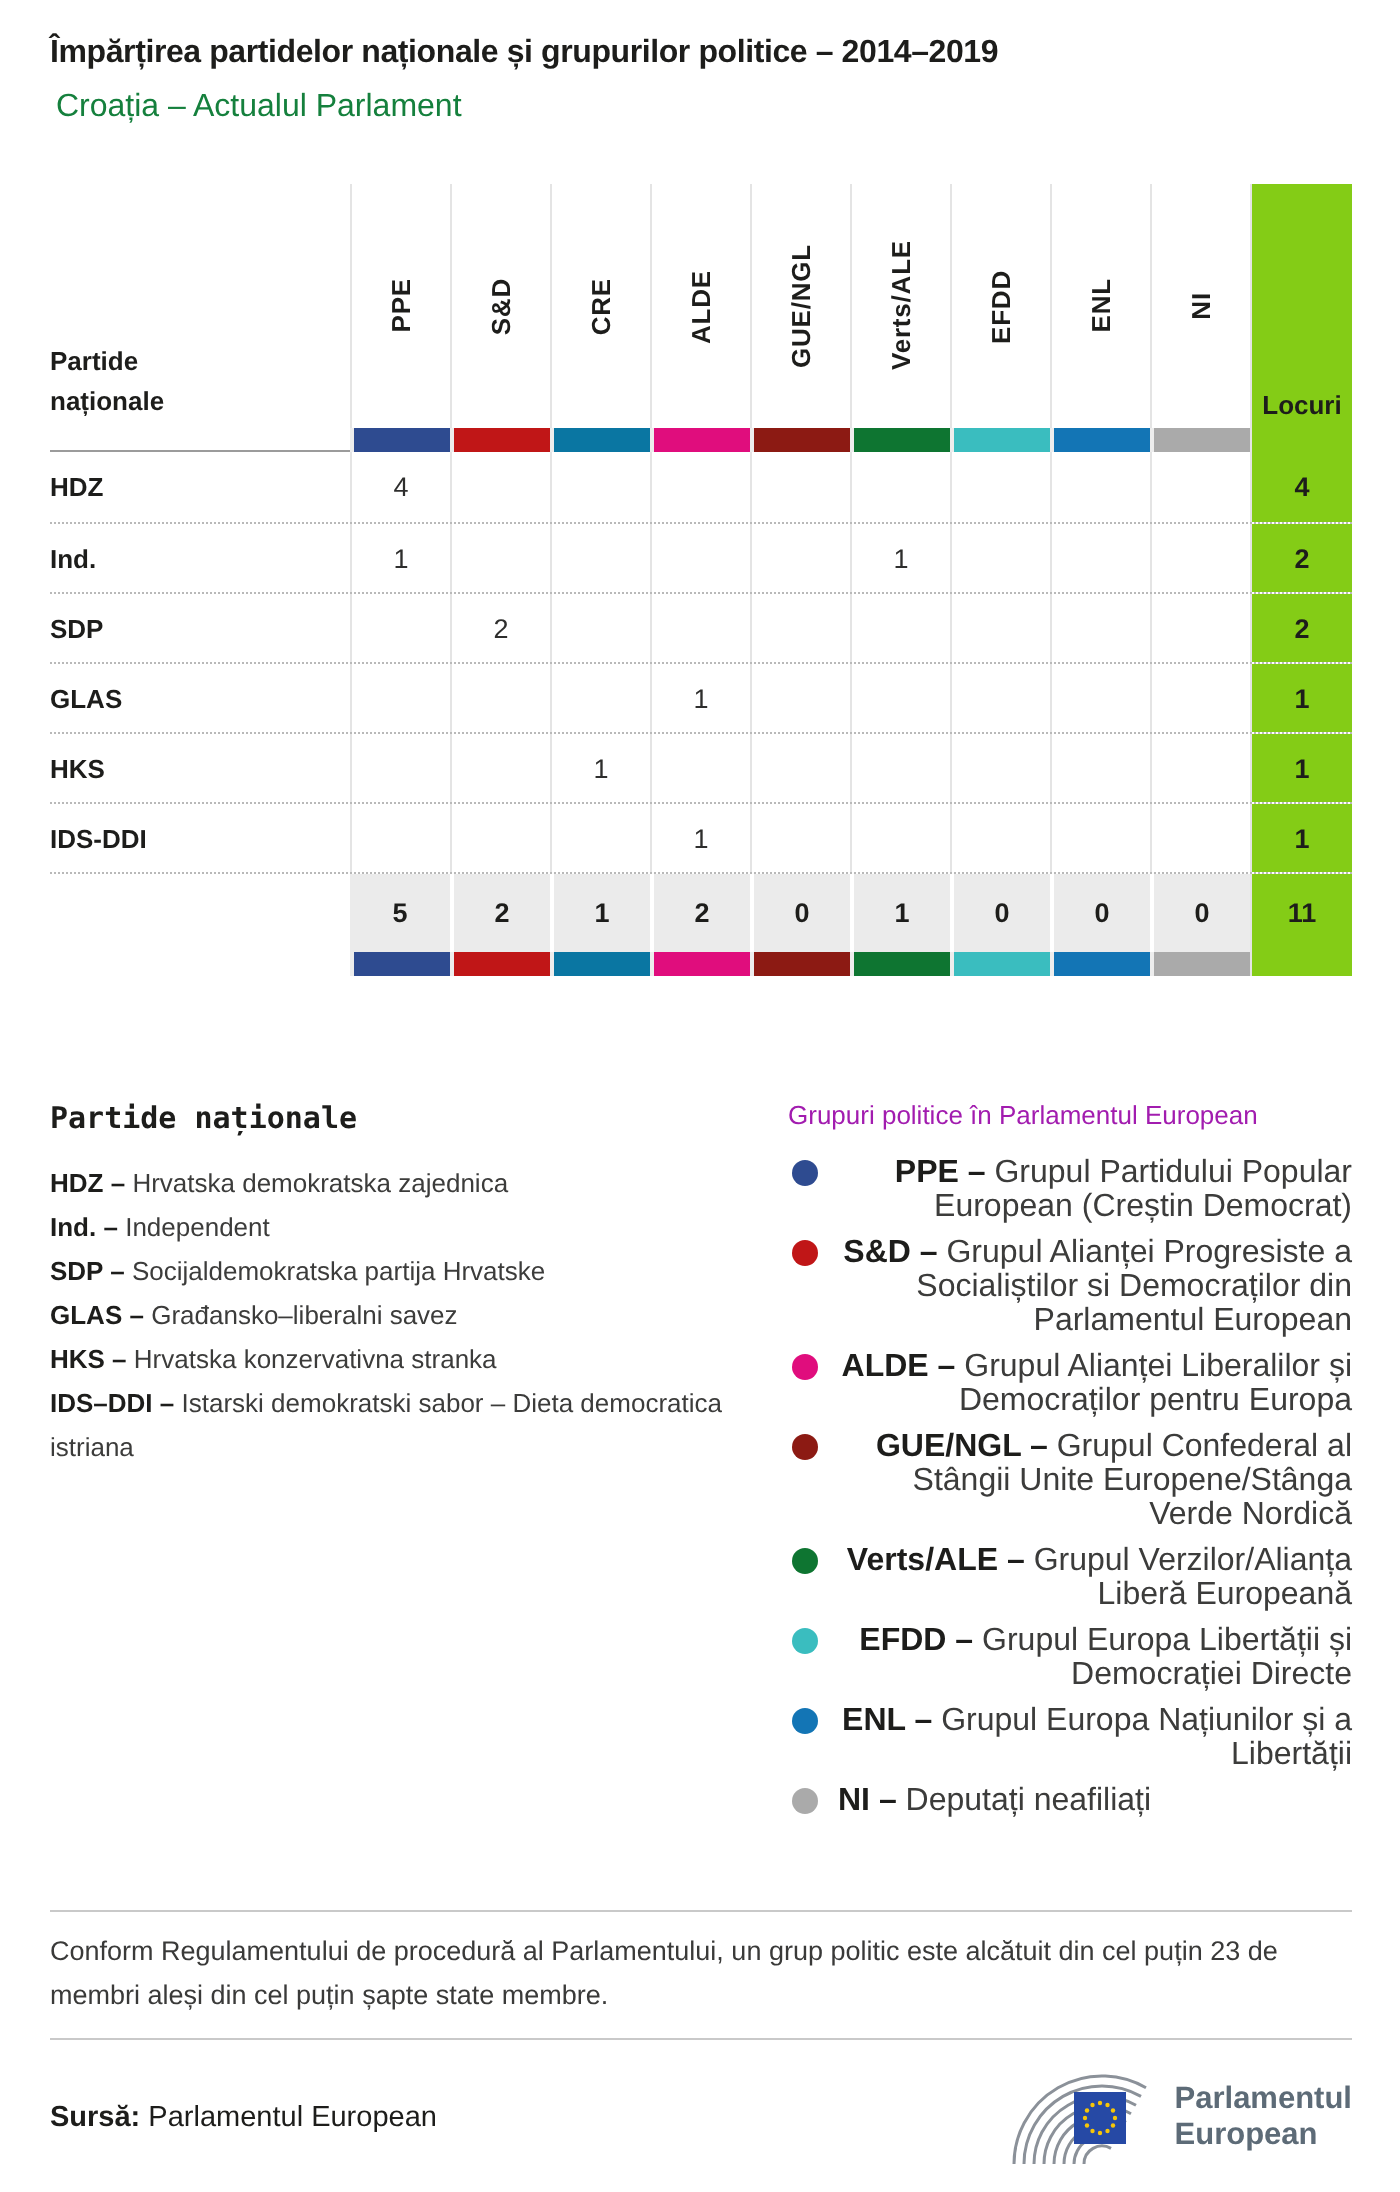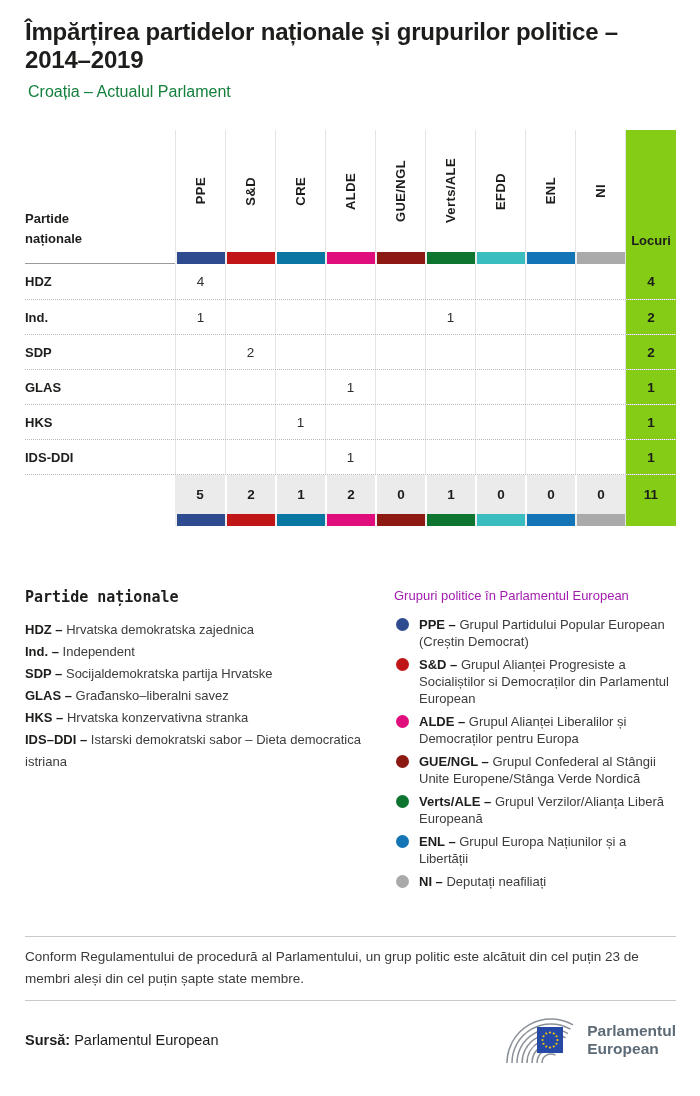--- a/index.html
+++ b/index.html
@@ -6,21 +6,21 @@
   html, body { width: 700px; height: 1096px; }
   body {
     background: #ffffff;
     color: #1d1d1b;
     font-family: "Liberation Sans", sans-serif;
     overflow: hidden;
   }
   .page { padding: 18px 24px 0 25px; width: 700px; }
 
   
-  .title { font-size: 24px; font-weight: 700; letter-spacing: -0.2px; color: #1d1d1b; }
+  .title { font-size: 16px; font-weight: 700; letter-spacing: -0.2px; color: #1d1d1b; }
   .subtitle { font-size: 16px; font-weight: 400; color: #15803d; margin: 9px 0 0 3px; }
 
   
   .table { margin-top: 29px; width: 651px; }
   .trow { display: grid; grid-template-columns: 150px repeat(9, 50px) 51px; }
   .thead { height: 122px; }
   .barrow { height: 12px; }
   .datarow { height: 35px; }
   .totrow { height: 40px; }
   .cell { display: flex; align-items: center; }
@@ -54,21 +54,21 @@
   .legend { display: flex; margin-top: 62px; width: 651px; }
   .leg-left { width: 358px; }
   .leg-left h3 { font-family: "DejaVu Sans Mono", monospace; font-size: 15px;
                  font-weight: 700; margin-bottom: 13px; color: #1d1d1b; }
   .pitem { font-size: 13px; line-height: 22px; color: #3c3c3b; }
   .pitem b { color: #1d1d1b; }
   .leg-right { width: 282px; margin-left: 11px; }
   .leg-right h3 { font-size: 13px; font-weight: 400; margin-bottom: 13px; color: #a21caf; }
   .gitem { display: flex; margin-bottom: 6px; }
   .gdot { width: 13px; height: 13px; border-radius: 50%; flex: none; margin: 2px 10px 0 2px; }
-  .gtext { font-size: 13px; line-height: 17px; color: #3c3c3b; }
+  .gtext { font-size: 16px; line-height: 17px; color: #3c3c3b; text-align: right; }
   .gtext b { color: #1d1d1b; }
 
   
   .rule { border: none; border-top: 1px solid #c9c9c9; width: 651px; }
   .rule1 { margin-top: 40px; }
   .footnote { font-size: 13.5px; line-height: 22px; color: #3a3a39; width: 651px;
               margin: 9px 0 10px; }
   .source-row { width: 651px; display: flex; justify-content: space-between;
                 align-items: center; margin-top: 12px; }
   .source { font-size: 14.5px; color: #1d1d1b; }
@@ -274,20 +274,24 @@
         <span class="gdot" style="background-color: rgb(224, 13, 125);"></span>
         <span class="gtext"><b>ALDE –</b> <span>Grupul Alianței Liberalilor și Democraților pentru Europa</span></span>
       </div>
       <div class="gitem">
         <span class="gdot" style="background-color: rgb(140, 26, 19);"></span>
         <span class="gtext"><b>GUE/NGL –</b> <span>Grupul Confederal al Stângii Unite Europene/Stânga Verde Nordică</span></span>
       </div>
       <div class="gitem">
         <span class="gdot" style="background-color: rgb(14, 117, 49);"></span>
         <span class="gtext"><b>Verts/ALE –</b> <span>Grupul Verzilor/Alianța Liberă Europeană</span></span>
+      </div>
+      <div class="gitem">
+        <span class="gdot" style="background-color: rgb(58, 189, 191);"></span>
+        <span class="gtext"><b>EFDD –</b> <span>Grupul Europa Libertății și Democrației Directe</span></span>
       </div>
       <div class="gitem">
         <span class="gdot" style="background-color: rgb(19, 117, 181);"></span>
         <span class="gtext"><b>ENL –</b> <span>Grupul Europa Națiunilor și a Libertății</span></span>
       </div>
       <div class="gitem">
         <span class="gdot" style="background-color: rgb(170, 170, 170);"></span>
         <span class="gtext"><b>NI –</b> <span>Deputați neafiliați</span></span>
       </div>
     </div>

